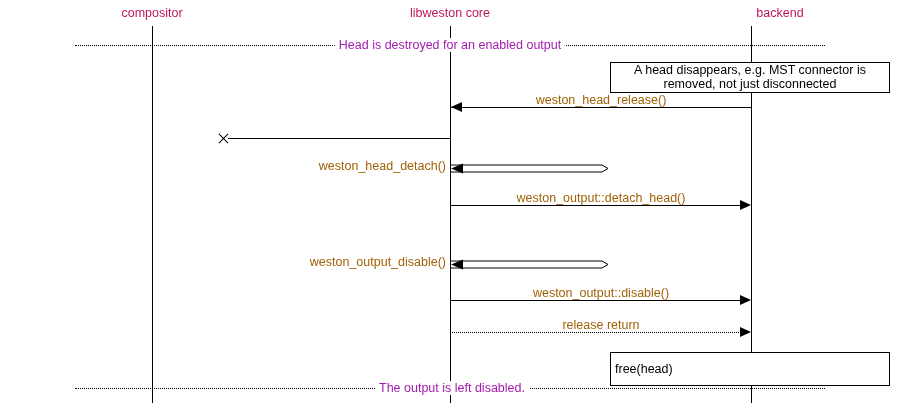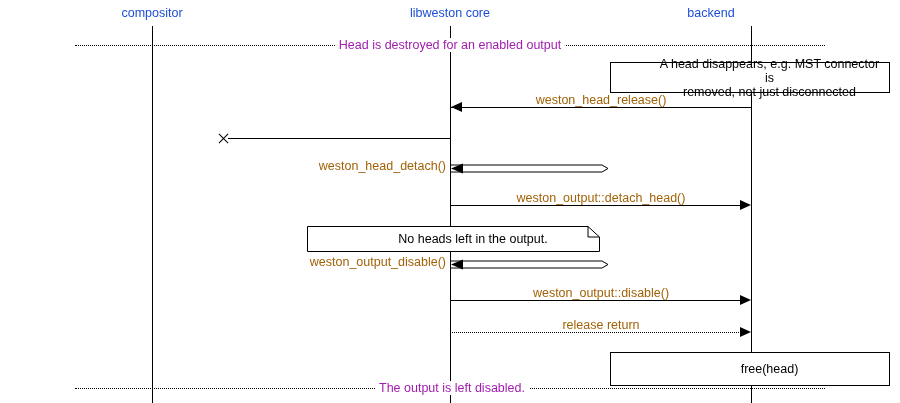--- a/index.html
+++ b/index.html
@@ -18,21 +18,21 @@
     overflow: hidden;
   }
 
   
   .participant-label {
     position: absolute;
     transform: translateX(-50%);
     font-size: 12.5px;
     line-height: 14px;
     white-space: nowrap;
-    color: #1d4ed8;
+    color: #be185d;
   }
   .lifeline {
     position: absolute;
     width: 0;
     border-left: 1px solid #000;
   }
 
   
   .divider {
     position: absolute;
@@ -115,42 +115,41 @@
     position: absolute;
     box-sizing: border-box;
     border: 1px solid #000;
     background: #ffffff;
     font-size: 12.5px;
     line-height: 14px;
     text-align: center;
     color: #000;
     display: flex;
     align-items: center;
-    justify-content: center;
-    padding-left: 39px;
+    justify-content: flex-start;
   }
   .note-text { padding: 0 4px; }
   .note.folded { border: none; background: transparent; }
   .note.folded .fold-svg {
     position: absolute;
     left: 0; top: 0;
   }
   .note.folded .note-text {
     position: relative;
     z-index: 2;
   }
 </style>
 </head>
 <body>
 
 <div id="canvas">
 
   <div class="participant-label" style="left:152px; top:6px;">compositor</div>
   <div class="participant-label" style="left:450px; top:6px;">libweston core</div>
-  <div class="participant-label" style="left:711px; top:6px;">backend</div>
+  <div class="participant-label" style="left:780px; top:6px;">backend</div>
 
   <div class="lifeline" style="left:152px; top:26px; height:377px;"></div>
   <div class="lifeline" style="left:450px; top:26px; height:377px;"></div>
   <div class="lifeline" style="left:751px; top:26px; height:377px;"></div>
 
   <div class="divider" style="left:75px; top:45px; width:750px;"></div>
   <div class="divider-label" style="left:450px; top:45px;">Head is destroyed for an enabled output</div>
 
   <div class="note" style="left:610px; top:62px; width:280px; height:31px; flex-direction:column;">
     <div class="note-text">A head disappears, e.g. MST connector is</div>
@@ -169,27 +168,20 @@
     <svg width="160" height="24" viewBox="0 0 160 24">
       <path d="M1,5 L152,5 L158,8.5 L152,12 L1,12" fill="none" stroke="#000" stroke-width="1"></path>
       <polygon points="1,8.5 13,3.5 13,13.5" fill="#000"></polygon>
     </svg>
   </div>
 
   <div class="msg-label" style="left:601px; top:191px;">weston_output::detach_head()</div>
   <div class="msg-line" style="left:450px; top:205px; width:291px;"></div>
   <div class="arrowhead right" style="left:740px; top:200px;"></div>
 
-  <div class="note folded" style="left:307px; top:226px; width:293px; height:26px;">
-    <svg class="fold-svg" width="293" height="26" viewBox="0 0 293 26">
-      <path d="M0.5,0.5 L281,0.5 L292.5,11 L292.5,25.5 L0.5,25.5 Z" fill="#ffffff" stroke="#000" stroke-width="1"></path>
-      <path d="M281,0.5 L281,11 L292.5,11" fill="none" stroke="#000" stroke-width="1"></path>
-    </svg>
-    <div class="note-text">No heads left in the output.</div>
-  </div>
 
   <div class="msg-label right-anchor" style="left:446px; top:255px;">weston_output_disable()</div>
   <div class="selfcall" style="left:450px; top:256px;">
     <svg width="160" height="24" viewBox="0 0 160 24">
       <path d="M1,5 L152,5 L158,8.5 L152,12 L1,12" fill="none" stroke="#000" stroke-width="1"></path>
       <polygon points="1,8.5 13,3.5 13,13.5" fill="#000"></polygon>
     </svg>
   </div>
 
   <div class="msg-label" style="left:601px; top:286px;">weston_output::disable()</div>

